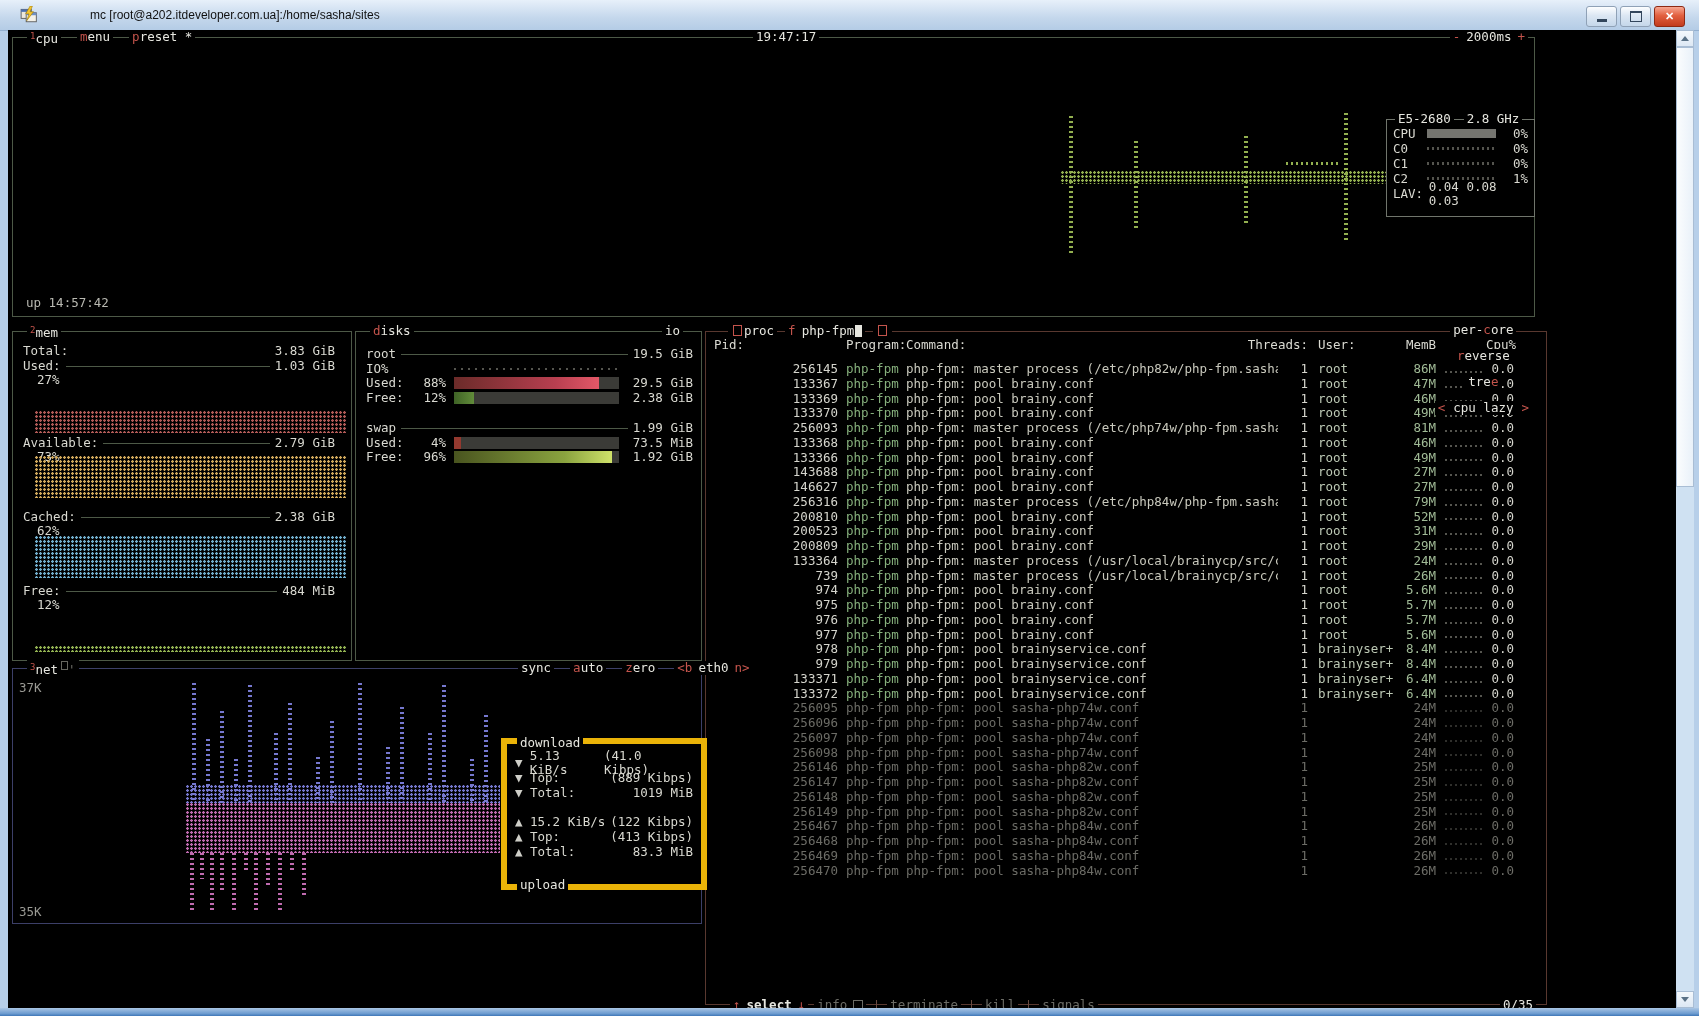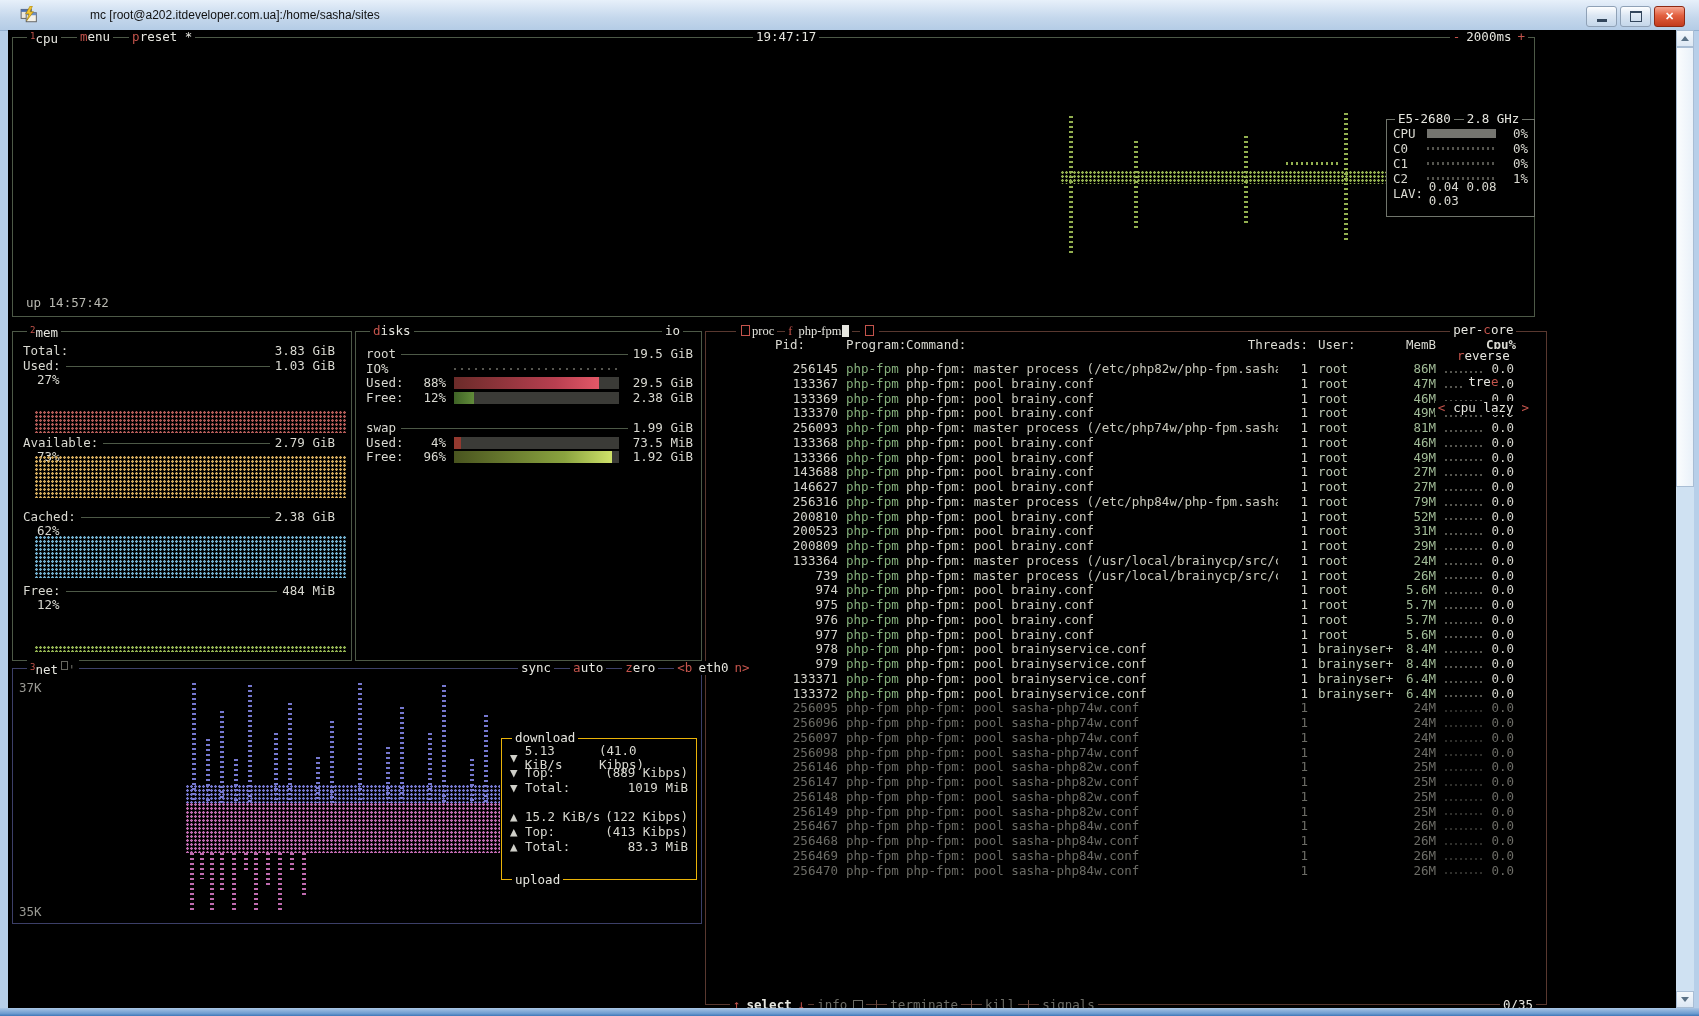--- a/index.html
+++ b/index.html
@@ -52,36 +52,36 @@
   .f-sfree{background:linear-gradient(90deg,#49541f,#8aa33f 70%,#cfe26a);}
   .iodots{flex:1;height:2px;margin-right:10px;background:repeating-linear-gradient(90deg,#55554f 0 2px,transparent 2px 7px);}
   
   .erow{display:flex;align-items:center;height:15px;padding:0 6px;}
   .erow .elbl{width:34px;}
   .erow .emid{flex:1;display:flex;align-items:center;margin-right:6px;}
   .erow .eval{width:26px;text-align:right;}
   .ebar{width:100%;height:9px;background:#757570;}
   .edots{width:100%;height:3px;background:repeating-linear-gradient(90deg,#54544e 0 2px,transparent 2px 5px);}
   
-  .nstats{position:absolute;left:488px;top:69px;width:194px;height:140px;border:1px solid #eab308;background:#000;z-index:4;}
+  .nstats{position:absolute;left:488px;top:69px;width:194px;height:140px;border:6px solid #eab308;background:#000;z-index:4;}
   .nrow{display:flex;align-items:center;height:15px;padding:0 8px;}
   .nrow .arr{width:15px;color:#cfcfc8;}
   .nrow .fill{flex:1;}
   .ngap{height:14px;}
   
   .ptable{position:absolute;left:4px;top:6px;width:804px;}
   .phead{position:relative;height:15px;color:#dadad2;}
   .phead span{position:absolute;top:0;white-space:nowrap;}
-  .h-pid{left:16px;width:128px;text-align:center;}
+  .h-pid{left:4px;width:128px;text-align:left;}
   .h-prog{left:136px;}
   .h-cmd{left:196px;}
   .h-thr{left:518px;width:80px;text-align:right;}
   .h-user{left:608px;}
   .h-mem{left:694px;width:32px;text-align:right;}
-  .h-cpu{left:776px;width:28px;text-align:right;font-weight:bold;}
+  .h-cpu{left:776px;width:28px;text-align:right;}
   .prows{position:absolute;left:0;top:24px;width:804px;}
   .prow{display:flex;height:14.76px;line-height:14.76px;white-space:nowrap;}
   .c-pid{width:128px;text-align:right;color:#d5d5cd;}
   .c-prog{width:60px;margin-left:8px;color:#86b07c;}
   .c-cmd{width:372px;color:#c9c9bd;overflow:hidden;}
   .c-thr{width:30px;text-align:right;color:#d5d5cd;}
   .c-user{width:86px;margin-left:10px;color:#bcc8b4;}
   .c-mem{width:32px;text-align:right;color:#a0ba96;}
   .c-graph{width:44px;margin-left:6px;position:relative;}
   .c-graph::after{content:"";position:absolute;left:3px;right:3px;bottom:4px;height:2px;background:repeating-linear-gradient(90deg,#55554f 0 2px,transparent 2px 5px);}
@@ -393,21 +393,21 @@
               </div>
             </div>
         </div>
         <div class="onbottom" style="left:10px;">
           <span class="seg wht">upload</span>
         </div>
       </div>
     </div>
 
     <div class="box b-brown" style="left:697px;top:301px;width:840px;height:672px;">
-      <div class="ontop" style="left:30px;gap:8px;font-family:Liberation Serif, serif;">
+      <div class="ontop" style="left:22px;gap:8px;">
         <span class="seg"><span class="rbox"></span><span class="wht">proc</span></span>
         <span class="seg"><span class="red">f</span><span class="wht" style="padding-left:6px;">php-fpm</span><span class="cursor"></span></span>
         <span class="seg"><span class="rbox"></span></span>
       </div>
       <div class="ontop" style="right:14px;gap:12px;flex-direction:column;">
         <span class="seg"><span class="wht">per-</span><span class="red">c</span><span class="wht">ore</span></span>
         <span class="seg"><span class="wht"></span><span class="red">r</span><span class="wht">everse</span></span>
         <span class="seg"><span class="wht">tre</span><span class="red">e</span><span class="wht"></span></span>
         <span class="seg"><span class="red">&lt;</span><span class="wht" style="padding:0 8px;">cpu lazy</span><span class="red">&gt;</span></span>
       </div>

